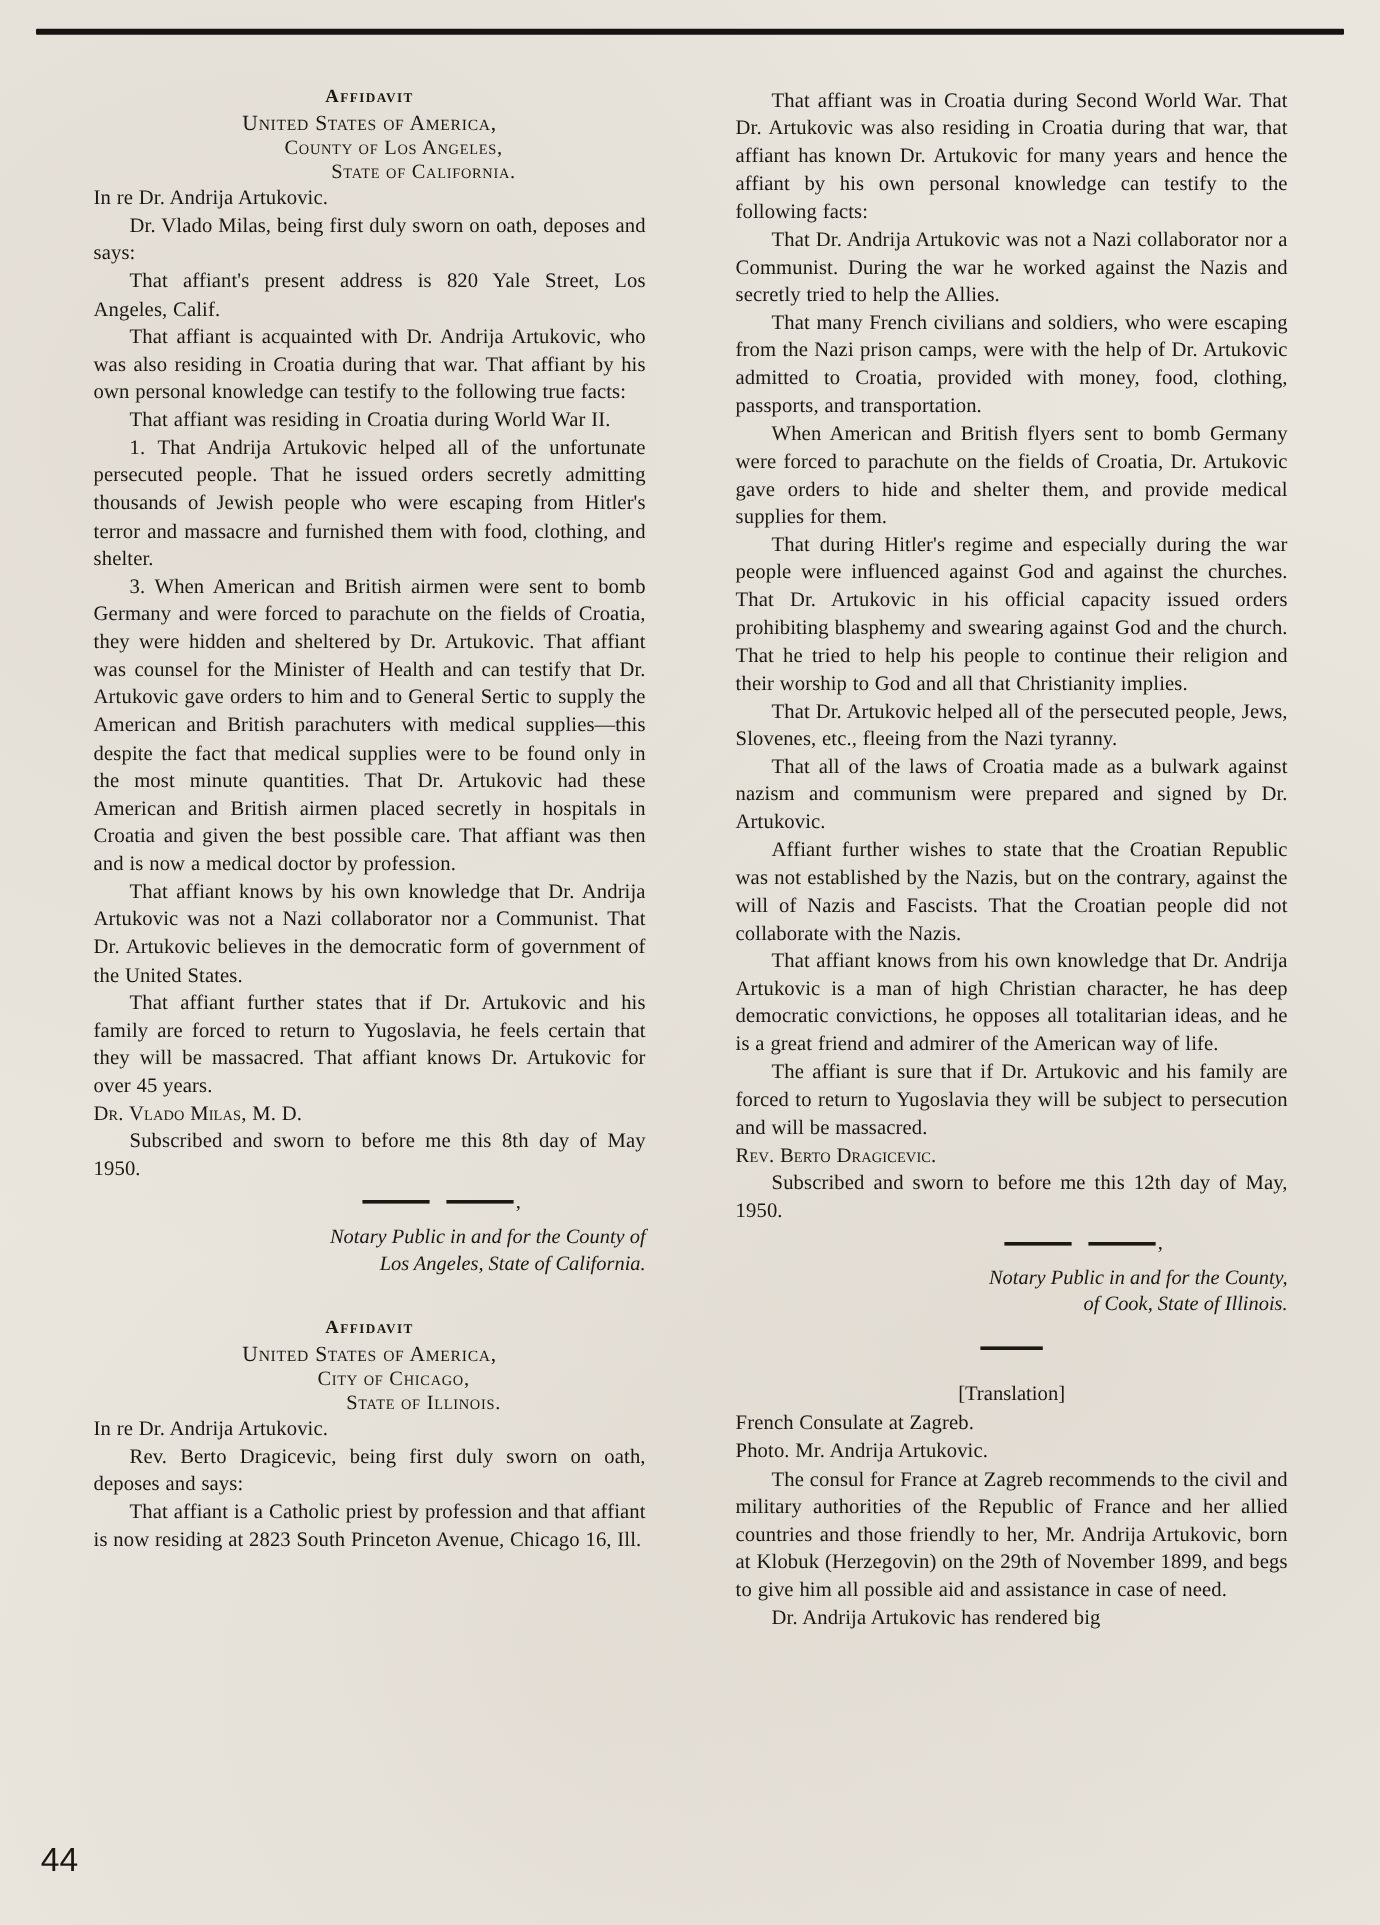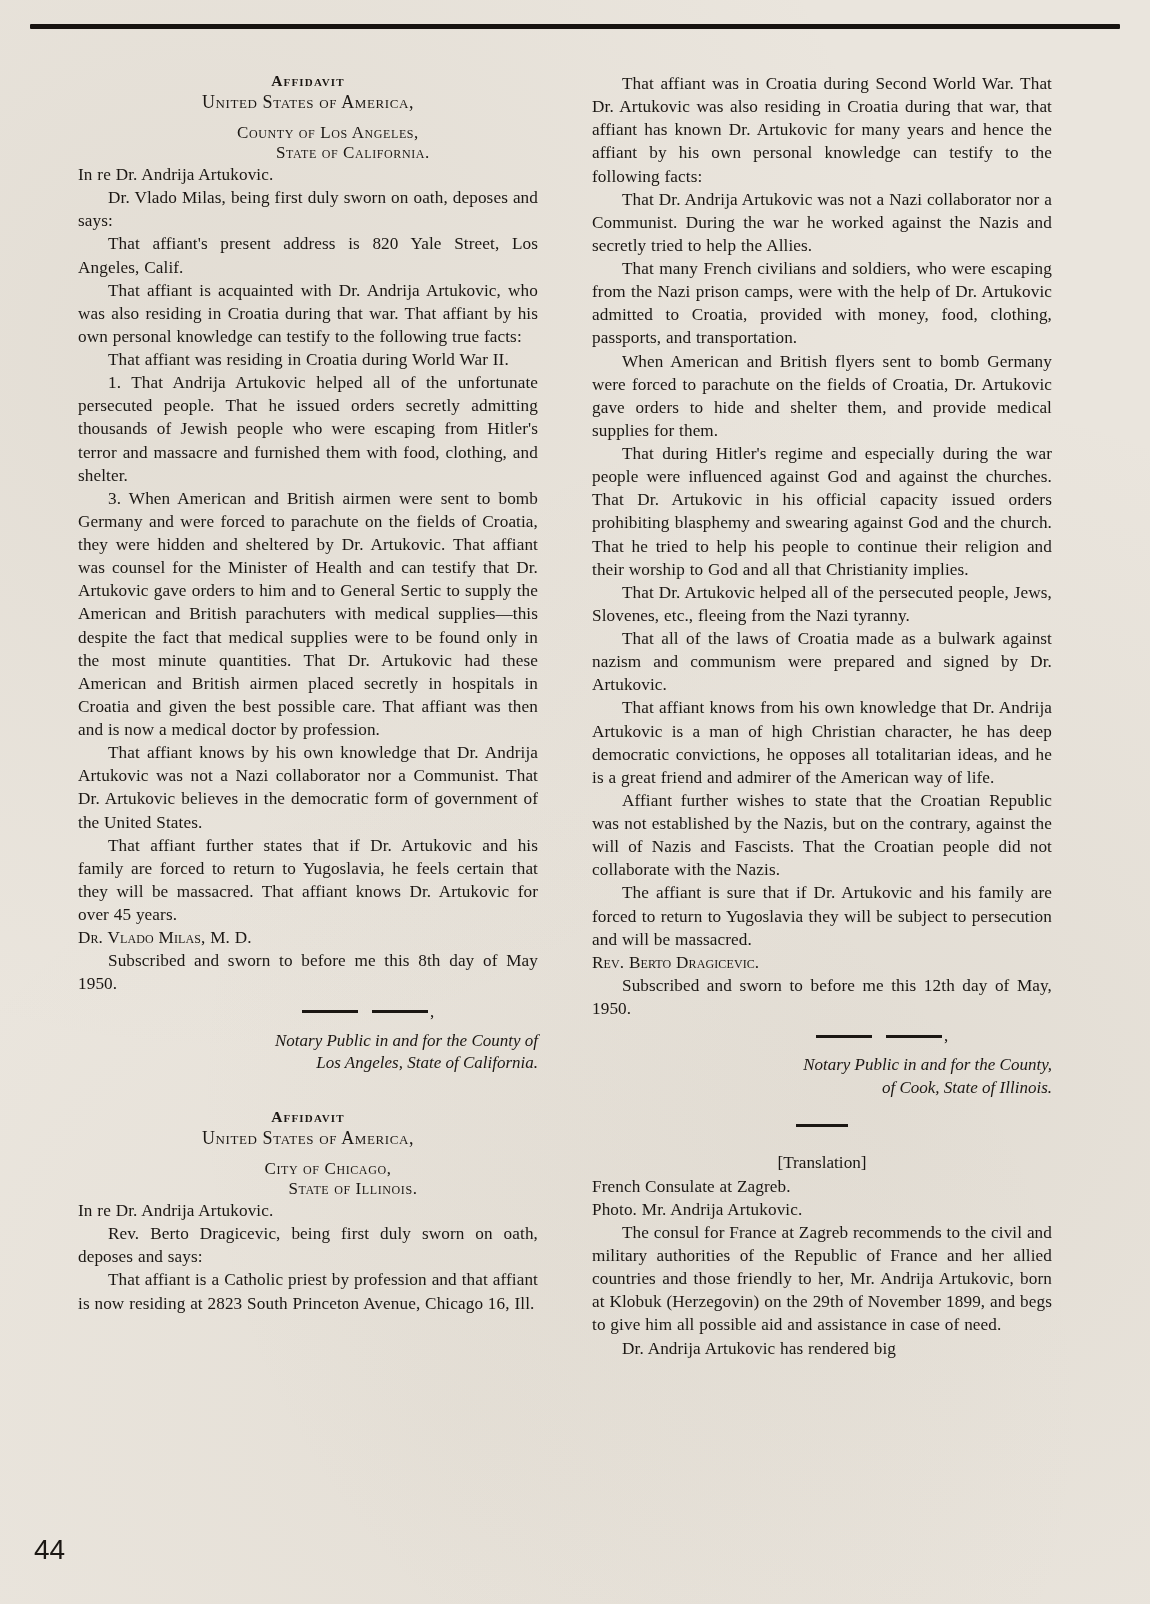--- a/index.html
+++ b/index.html
@@ -33,21 +33,21 @@
     background: #171310;
     border-radius: 1px;
   }
   .columns {
     position: absolute;
     top: 72px;
     left: 78px;
     right: 78px;
     bottom: 26px;
     display: flex;
-    gap: 54px;
+    gap: 75px;
   }
   .col {
     width: 460px;
     flex: 0 0 460px;
   }
   .col p,
   .col div.line {
     margin: 0;
     font-size: 17.2px;
     line-height: 1.345;
@@ -60,21 +60,21 @@
   }
   .head-title {
     text-align: center;
     font-variant: small-caps;
     font-size: 15.5px;
     letter-spacing: 1.2px;
     font-weight: bold;
     margin-bottom: 2px;
   }
   .head-l1 { text-align: center; font-variant: small-caps; font-size: 18px; letter-spacing: 0.6px; }
-  .head-l2 { text-align: center; font-variant: small-caps; font-size: 17px; letter-spacing: 0.6px; padding-left: 40px; margin-top: 10px; }
+  .head-l2 { text-align: center; font-variant: small-caps; font-size: 17px; letter-spacing: 0.6px; padding-left: 40px; }
   .head-l3 { text-align: center; font-variant: small-caps; font-size: 17px; letter-spacing: 0.6px; padding-left: 90px; }
   .sig {
     text-align: right;
     font-variant: small-caps;
     font-size: 17px;
     letter-spacing: 0.5px;
     padding-right: 34px;
   }
   .notary {
     font-style: italic;
@@ -170,22 +170,22 @@
     </div>
 
     <div class="col">
       <p class="indent">That affiant was in Croatia during Second World War. That Dr. Artukovic was also residing in Croatia during that war, that affiant has known Dr. Artukovic for many years and hence the affiant by his own personal knowledge can testify to the following facts:</p>
       <p class="indent">That Dr. Andrija Artukovic was not a Nazi collaborator nor a Communist. During the war he worked against the Nazis and secretly tried to help the Allies.</p>
       <p class="indent">That many French civilians and soldiers, who were escaping from the Nazi prison camps, were with the help of Dr. Artukovic admitted to Croatia, provided with money, food, clothing, passports, and transportation.</p>
       <p class="indent">When American and British flyers sent to bomb Germany were forced to parachute on the fields of Croatia, Dr. Artukovic gave orders to hide and shelter them, and provide medical supplies for them.</p>
       <p class="indent">That during Hitler's regime and especially during the war people were influenced against God and against the churches. That Dr. Artukovic in his official capacity issued orders prohibiting blasphemy and swearing against God and the church. That he tried to help his people to continue their religion and their worship to God and all that Christianity implies.</p>
       <p class="indent">That Dr. Artukovic helped all of the persecuted people, Jews, Slovenes, etc., fleeing from the Nazi tyranny.</p>
       <p class="indent">That all of the laws of Croatia made as a bulwark against nazism and communism were prepared and signed by Dr. Artukovic.</p>
+      <p class="indent">Affiant further wishes to state that the Croatian Republic was not established by the Nazis, but on the contrary, against the will of Nazis and Fascists. That the Croatian people did not collaborate with the Nazis.</p>
       <p class="indent">That affiant knows from his own knowledge that Dr. Andrija Artukovic is a man of high Christian character, he has deep democratic convictions, he opposes all totalitarian ideas, and he is a great friend and admirer of the American way of life.</p>
-      <p class="indent">Affiant further wishes to state that the Croatian Republic was not established by the Nazis, but on the contrary, against the will of Nazis and Fascists. That the Croatian people did not collaborate with the Nazis.</p>
       <p class="indent">The affiant is sure that if Dr. Artukovic and his family are forced to return to Yugoslavia they will be subject to persecution and will be massacred.</p>
       <p class="sig">Rev. Berto Dragicevic.</p>
       <p class="indent">Subscribed and sworn to before me this 12th day of May, 1950.</p>
       <div class="rule-pair">
         <span class="r1"></span><span class="r2"></span><span class="comma">,</span>
       </div>
       <div class="notary">Notary Public in and for the County,</div>
       <div class="notary">of Cook, State of Illinois.</div>
 
       <div class="rule-short"><span></span></div>

